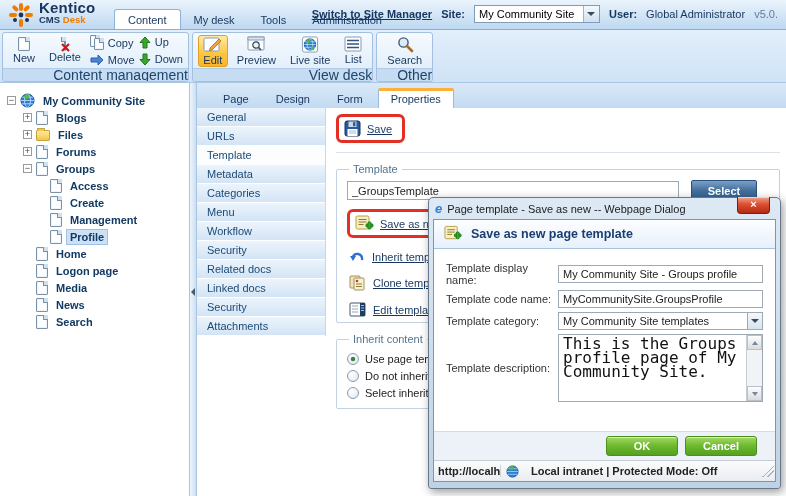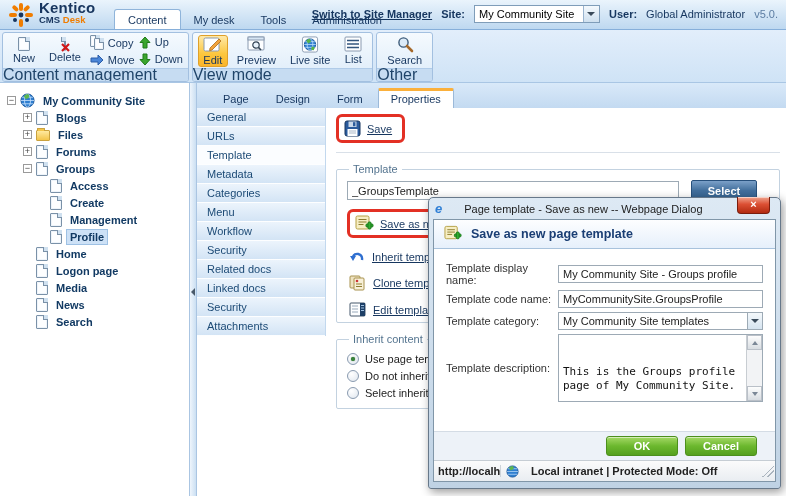--- a/index.html
+++ b/index.html
@@ -26,21 +26,21 @@
   .tri-down { width:0; height:0; border-left:4px solid transparent; border-right:4px solid transparent; border-top:4px solid #3a4a5a; }
   .version { color:#5c7da3; }
 
   
   .toolbar { position:absolute; left:0; top:30px; width:786px; height:53px;
     background:linear-gradient(#e2eefb,#cfe3f6); border-bottom:1px solid #a9c6e4;
     display:flex; gap:3px; padding:2px 0 0 2px; }
   .tgroup { border:1px solid #a3c0e0; border-radius:3px; background:linear-gradient(#f5fafe,#dcebf9);
     display:flex; flex-direction:column; overflow:hidden; }
   .tg-buttons { flex:1; display:flex; align-items:center; padding:1px 5px; gap:4px; }
-  .tg-label { height:13px; line-height:12px; background:#c6dcf2; border-top:1px solid #b0cbe8; text-align:left; font-size:16px; color:#1f4469; }
+  .tg-label { height:13px; line-height:12px; background:#c6dcf2; border-top:1px solid #b0cbe8; text-align:right; font-size:14px; color:#1f4469; }
   .tbtn { display:flex; flex-direction:column; align-items:center; justify-content:center; gap:1px; padding:0 4px; color:#16365f; cursor:pointer; border:1px solid transparent; border-radius:3px; }
   .tbtn.active { background:linear-gradient(#ffe9a8,#fcc63d 60%,#fbb52a); border-color:#dfa02a; }
   .tcol { display:flex; flex-direction:column; gap:4px; }
   .sbtn { display:flex; align-items:center; gap:4px; color:#16365f; cursor:pointer; }
 
   
   .i-page { width:12px; height:14px; background:#fdfeff; border:1px solid #7a91a8; border-radius:1px; position:relative; box-shadow:inset 0 0 0 1px #eef4fa; }
   .i-page::after { content:""; position:absolute; right:-1px; top:-1px; width:4px; height:4px; background:#cfe0ef; border-left:1px solid #7a91a8; border-bottom:1px solid #7a91a8; }
   .i-page.small { width:10px; height:12px; }
   .i-folder { width:14px; height:11px; background:linear-gradient(#ffe9a0,#f3c54a); border:1px solid #caa23e; border-radius:1px; position:relative; margin-top:2px; }
@@ -86,38 +86,38 @@
 
   .radio-row { display:flex; align-items:center; gap:6px; margin-top:5px; color:#222; }
   .radio { width:12px; height:12px; border-radius:50%; border:1px solid #8a9bb0; background:radial-gradient(circle at 35% 30%,#fff,#dfe6ee); position:relative; flex:0 0 auto; }
   .radio.checked::after { content:""; position:absolute; left:3px; top:3px; width:4px; height:4px; border-radius:50%; background:#39843c; box-shadow:0 0 1px #1d5c20; }
 
   
   .dlg { position:absolute; left:428px; top:197px; width:353px; height:292px; z-index:10;
     background:linear-gradient(#dde9f4,#bfd2e4); border:1px solid #67788a; border-radius:5px 5px 3px 3px;
     box-shadow:2px 3px 10px rgba(0,0,0,.4); padding:0 4px 4px; }
   .dlg-titlebar { height:21px; display:flex; align-items:center; gap:5px; padding:0 2px; color:#1b1b1b; position:relative; }
-  .dlg-title { flex:1; white-space:nowrap; overflow:hidden;margin-left:17px; }
+  .dlg-title { flex:1; white-space:nowrap; overflow:hidden; }
   .ie-e { font-weight:bold; font-style:italic; font-size:13px; color:#2f7fd6; line-height:12px; }
   .dlg-close { position:absolute; right:6px; top:-1px; width:33px; height:17px;
     background:linear-gradient(#f0a58e,#dc5034 45%,#b22a10); border:1px solid #7a1d0d; border-top:none; border-radius:0 0 4px 4px;
     color:#fff; font-size:11px; font-weight:bold; line-height:15px; text-align:center; cursor:pointer;
     box-shadow:inset 0 1px 0 rgba(255,255,255,.5); }
   .dlg-body { background:#fff; border:1px solid #8096a8; height:263px; display:flex; flex-direction:column;justify-content:center; }
   .dlg-heading { display:flex; align-items:center; gap:9px; padding:5px 10px 6px; background:linear-gradient(#fdfeff,#e6f0fb); border-bottom:1px solid #a8c2dc; }
   .dlg-heading .txt { font-size:12.5px; font-weight:bold; color:#1a3e74; }
   .dlg-form { padding:13px 12px 0; }
   .frow { display:flex; align-items:center; margin-bottom:4px; }
   .flabel { width:112px; flex:0 0 auto; color:#333; }
   .finput { flex:1; height:18px; border:1px solid #9daab5; font-family:"Liberation Sans",sans-serif; font-size:11px; padding:7px 4px; color:#222; }
   .fselect { flex:1; height:18px; border:1px solid #9daab5; display:flex; align-items:center; cursor:pointer; }
   .fselect .val { flex:1; padding:0 4px; color:#222; white-space:nowrap; overflow:hidden; }
   .fselect .arrowbox { background:linear-gradient(#f4f8fb,#d6e4f0); border-left:1px solid #9daab5; width:15px; }
   .fake-ta { flex:1; height:68px; border:1px solid #9daab5; display:flex; }
-  .ta-text { flex:1; font-family:"DejaVu Sans Mono","Liberation Mono",monospace; font-size:11px; line-height:14px; padding:2px 4px; white-space:pre-wrap; color:#111;margin-top:28px; }
+  .ta-text { flex:1; font-family:"DejaVu Sans Mono","Liberation Mono",monospace; font-size:16px; line-height:14px; padding:2px 4px; white-space:pre-wrap; color:#111; }
   .ta-scroll { width:16px; border-left:1px solid #c8cdd2; background:#f2f3f5; display:flex; flex-direction:column; justify-content:space-between; }
   .sarr { height:15px; background:linear-gradient(#fdfdfd,#d8dde2); border:1px solid #bac0c8; display:flex; align-items:center; justify-content:center; }
   .tri-up-s { width:0; height:0; border-left:3px solid transparent; border-right:3px solid transparent; border-bottom:4px solid #7a8796; }
   .tri-down-s { width:0; height:0; border-left:3px solid transparent; border-right:3px solid transparent; border-top:4px solid #7a8796; }
   .dlg-spacer { flex:1; }
   .dlg-footer { height:29px; background:#edf2f8; border-top:1px solid #d4dce5; display:flex; justify-content:flex-end; align-items:center; gap:7px; padding-right:18px; }
   .btn-green { min-width:72px; height:20px; background:linear-gradient(#a5d966,#6cb82e 50%,#55a01e); border:1px solid #4c8f1d; border-radius:3px; color:#fff; font-weight:bold; font-size:11px; cursor:pointer; box-shadow:inset 0 1px 0 rgba(255,255,255,.55); }
   .dlg-status { height:21px; background:linear-gradient(#fbfbfb,#e9edf1); border-top:1px solid #c6cdd4; display:flex; align-items:center; color:#222; font-weight:bold; }
   .status-url { width:67px; padding:0 4px; border-right:1px solid #cdd3d9; white-space:nowrap; overflow:hidden; flex:0 0 auto; }
   .status-zone { display:flex; align-items:center; gap:12px; padding-left:5px; flex:1; white-space:nowrap; overflow:hidden; }
@@ -247,21 +247,21 @@
         <span>Live site</span>
       </div>
       <div class="tbtn">
         <svg width="18" height="16" viewBox="0 0 18 16">
           <rect x="1" y="1" width="16" height="14" rx="1" fill="#fdfeff" stroke="#8a9ab0"></rect>
           <path d="M3,4.5 h12 M3,8 h12 M3,11.5 h12" stroke="#33567e" stroke-width="1.4"></path>
         </svg>
         <span>List</span>
       </div>
     </div>
-    <div class="tg-label">View mode</div>
+    <div class="tg-label">View desk</div>
   </div>
 
   <div class="tgroup">
     <div class="tg-buttons">
       <div class="tbtn">
         <svg width="18" height="18" viewBox="0 0 18 18">
           <circle cx="7.5" cy="7.5" r="4.6" fill="#dcebf8" stroke="#3c5a78" stroke-width="1.4"></circle>
           <path d="M11,11 16,16" stroke="#a5692a" stroke-width="2.6" stroke-linecap="round"></path>
         </svg>
         <span>Search</span>

